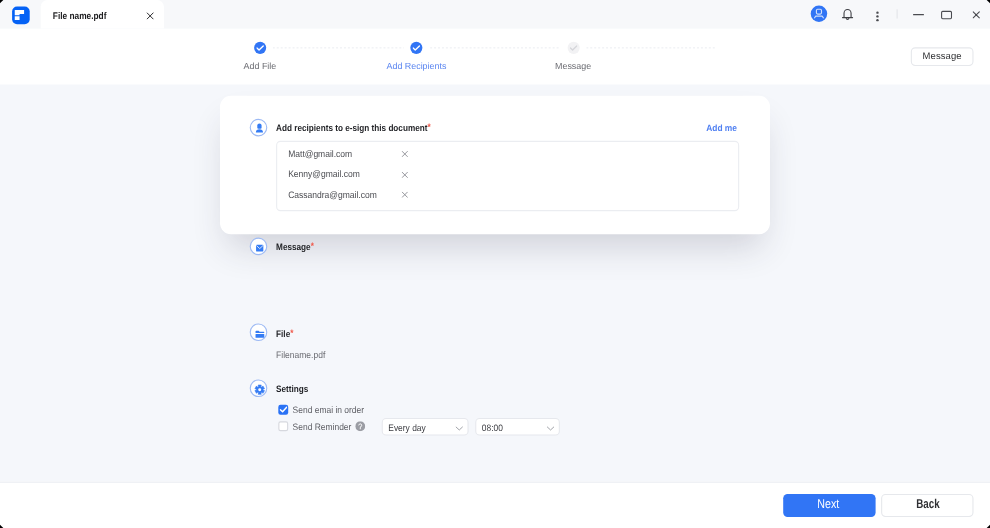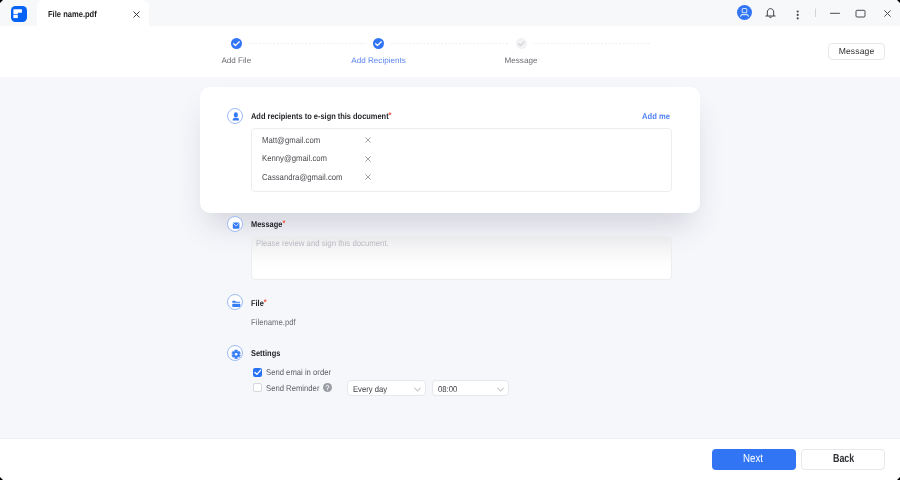--- a/index.html
+++ b/index.html
@@ -272,23 +272,20 @@
 
     <div class="sec-icon" style="left:227px;top:216px;">
       <svg width="16" height="16" viewBox="0 0 16 16">
         <rect x="4.8" y="5.6" width="6.6" height="6.1" rx="0.8" fill="#357cf4"></rect>
         <path d="M5.1 6.2 L8.1 9.0 L11.1 6.2" fill="none" stroke="#eaf1fe" stroke-width="0.8"></path>
       </svg>
     </div>
     <div class="sec-title" style="left:251px;top:218.8px;">
       <span>Message</span><span class="req">*</span>
     </div>
-    <div class="msgbox">
-      <div class="msg-ph">Please review and sign this document.</div>
-    </div>
 
     <div class="sec-icon" style="left:227px;top:294px;">
       <svg width="16" height="16" viewBox="0 0 16 16">
         <path d="M4.3 7.8 V6.2 A0.55 0.55 0 0 1 4.85 5.65 H7.1 L8.0 6.7 H11.7 A0.55 0.55 0 0 1 12.25 7.25 V7.8 Z" fill="#357cf4"></path>
         <rect x="4.3" y="8.7" width="7.95" height="3.3" rx="0.5" fill="#357cf4"></rect>
       </svg>
     </div>
     <div class="sec-title" style="left:251px;top:297.8px;">
       <span>File</span><span class="req">*</span>
     </div>

